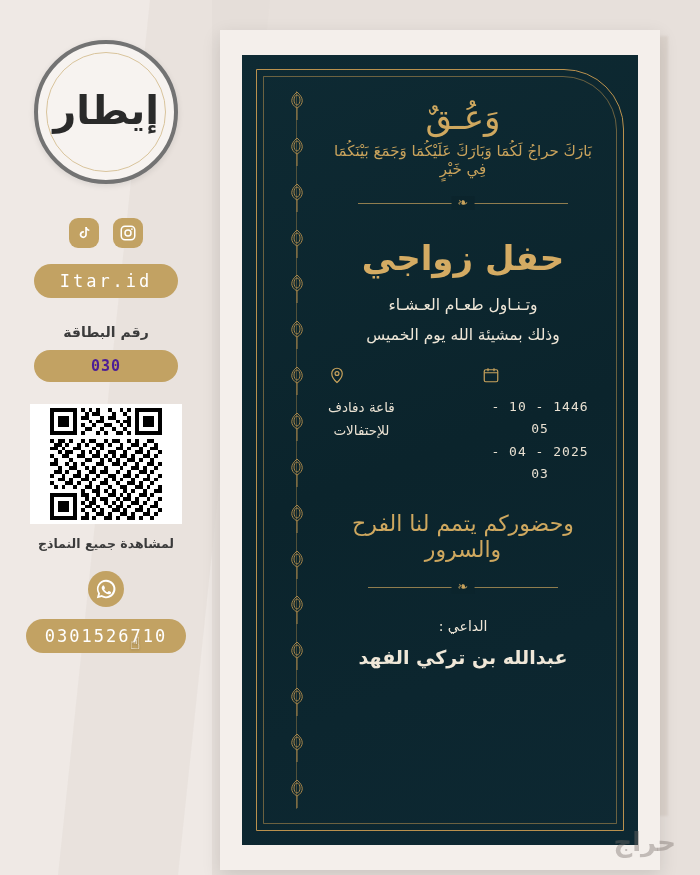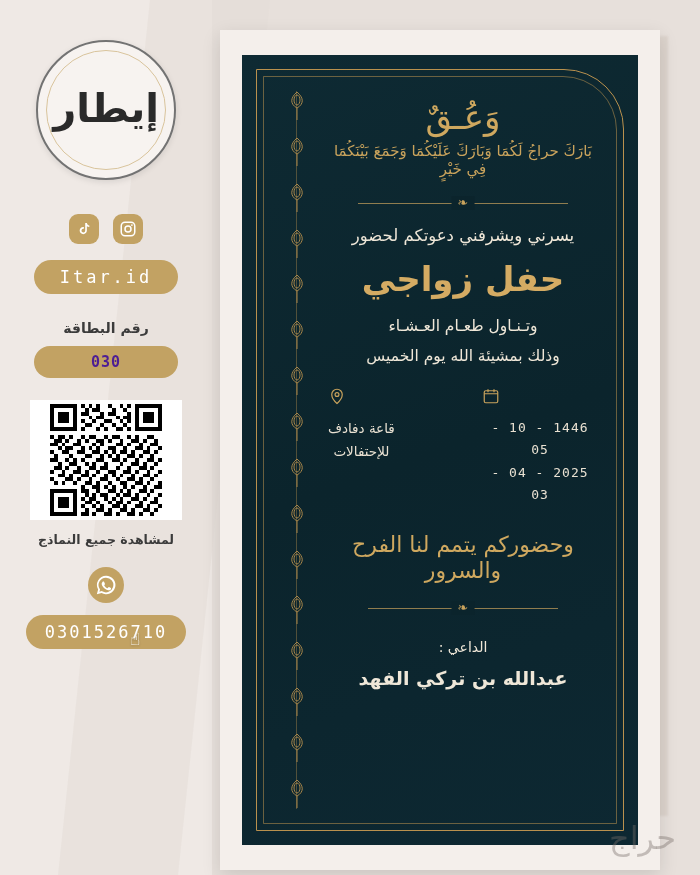--- a/index.html
+++ b/index.html
@@ -30,21 +30,21 @@
   
   .sidebar{
     position:absolute;left:0;top:0;width:212px;height:875px;
     display:flex;flex-direction:column;align-items:center;
     z-index:5;
   }
   .logo-circle{
     margin-top:40px;
     width:136px;height:136px;border-radius:50%;
     background:#f7f3f0;
-    border:2px solid #737373;
+    border:4px solid #737373;
     box-shadow:0 2px 6px rgba(0,0,0,.10);
     display:flex;align-items:center;justify-content:center;
   }
   .logo-inner{
     width:118px;height:118px;border-radius:50%;
     border:1px solid #d9c49c;
     display:flex;align-items:center;justify-content:center;
   }
   .logo-text{
     font-size:40px;font-weight:bold;color:#2a2a2a;
@@ -213,21 +213,21 @@
     color:#efe7d8;font-size:14px;margin-top:14px;
   }
   .host-name{
     color:#efe7d8;font-size:19px;font-weight:bold;margin-top:12px;
   }
 
   
   .watermark{
     position:absolute;right:24px;bottom:18px;
     color:rgba(120,110,104,.40);
-    font-size:32px;font-weight:normal;letter-spacing:2px;
+    font-size:26px;font-weight:bold;letter-spacing:2px;
     direction:rtl;
   }
 </style>
 </head>
 <body>
 
 <div class="bg-right"></div>
 <div class="bg-left"></div>
 <div class="bg-diag"></div>
 
@@ -642,21 +642,20 @@
 
     <div class="content">
       <div class="bismillah">وَعُـقٌ</div>
       <div class="basmala-line">بَارَكَ حراجُ لَكُمَا وَبَارَكَ عَلَيْكُمَا وَجَمَعَ بَيْنَكُمَا فِي خَيْرٍ</div>
 
       <div class="divider">
         <div class="ln"></div>
           <div class="dm">❧</div>
       </div>
 
-      <div class="line-1">يسرني ويشرفني دعوتكم لحضور</div>
       <div class="title-main">حفل زواجي</div>
       <div class="line-2">وتـنـاول طعـام العـشـاء</div>
       <div class="line-3">وذلك بمشيئة الله يوم الخميس</div>
 
       <div class="info-row">
         <div class="info-col">
           <span class="info-icon">
             <svg width="18" height="18" viewBox="0 0 24 24" fill="none" stroke="#c9a35c" stroke-width="1.6">
               <rect x="3" y="5" width="18" height="16" rx="2"></rect>
               <path d="M3 9h18M8 3v4M16 3v4"></path>

